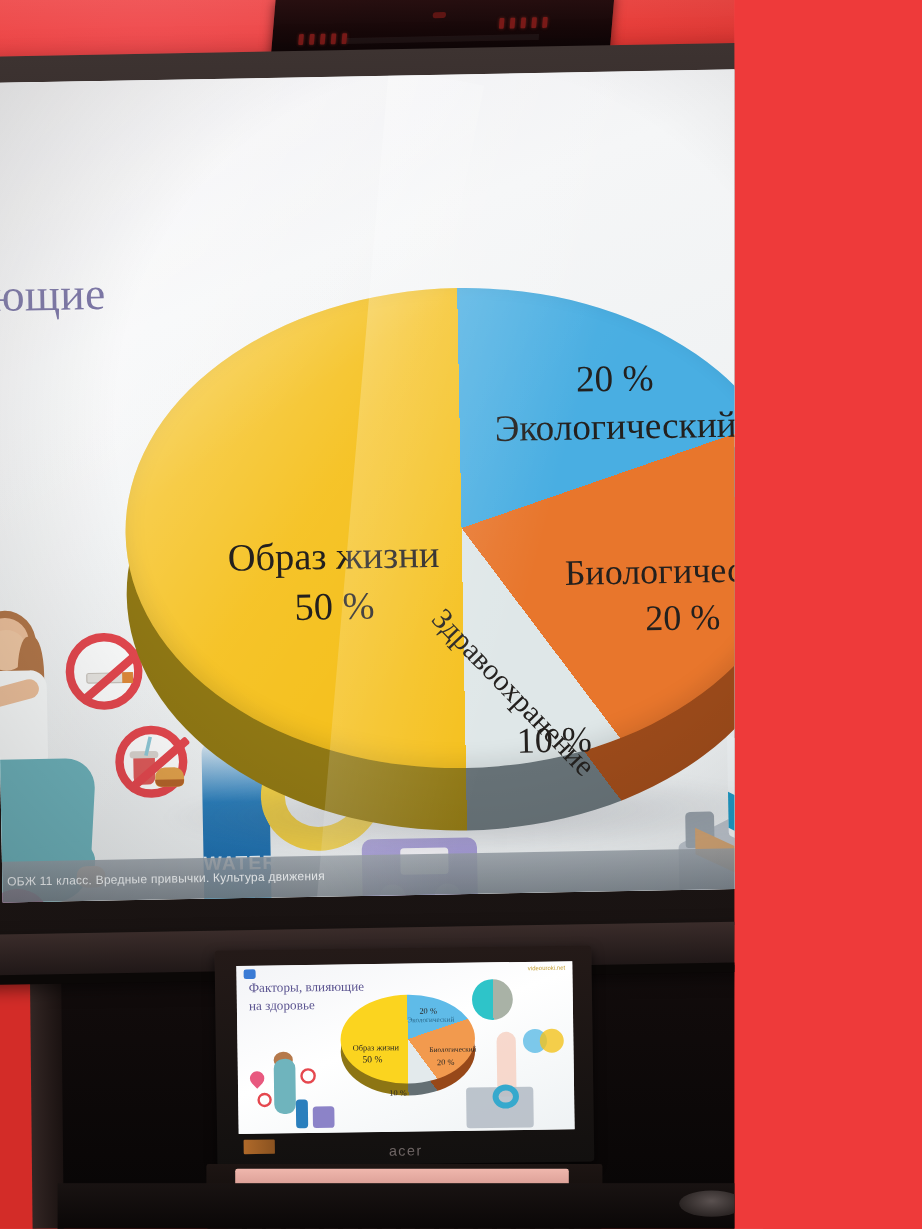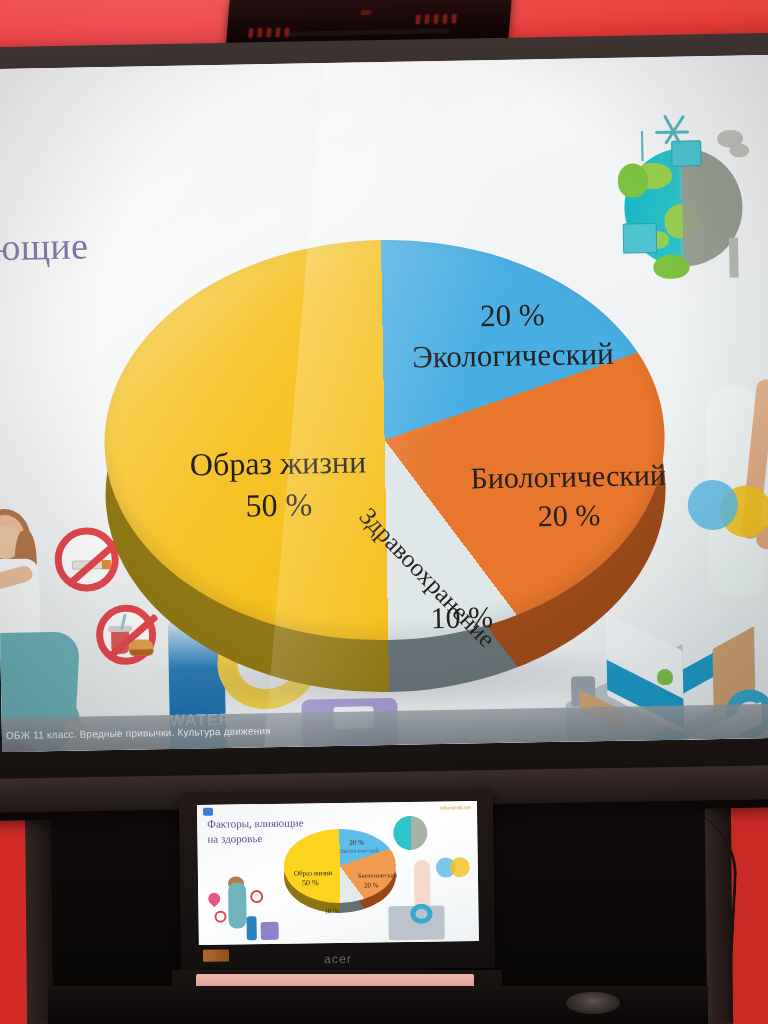--- a/index.html
+++ b/index.html
@@ -2,21 +2,21 @@
 <html><head>
 <meta charset="utf-8">
 <style>
   * { box-sizing: border-box; margin: 0; padding: 0; }
   html, body {
     width: 768px; height: 1024px;
     overflow: hidden;
     font-family: "Liberation Serif", serif;
     background: #ee3a3a;
   }
-  #root { position: relative; width: 768px; height: 1024px; overflow: hidden; }
+  #root { position: relative; width: 612px; height: 1024px; overflow: hidden; }
 
   
   .wall {
     position: absolute; inset: 0;
     background:
       radial-gradient(ellipse at 20% 10%, #f0474a 0%, #e8332f 55%, #cf2723 100%);
   }
   .wall-sheen {
     position: absolute; left: 0; top: 0; width: 768px; height: 70px;
     background: linear-gradient(180deg, rgba(255,255,255,.10), rgba(0,0,0,0) 80%);

